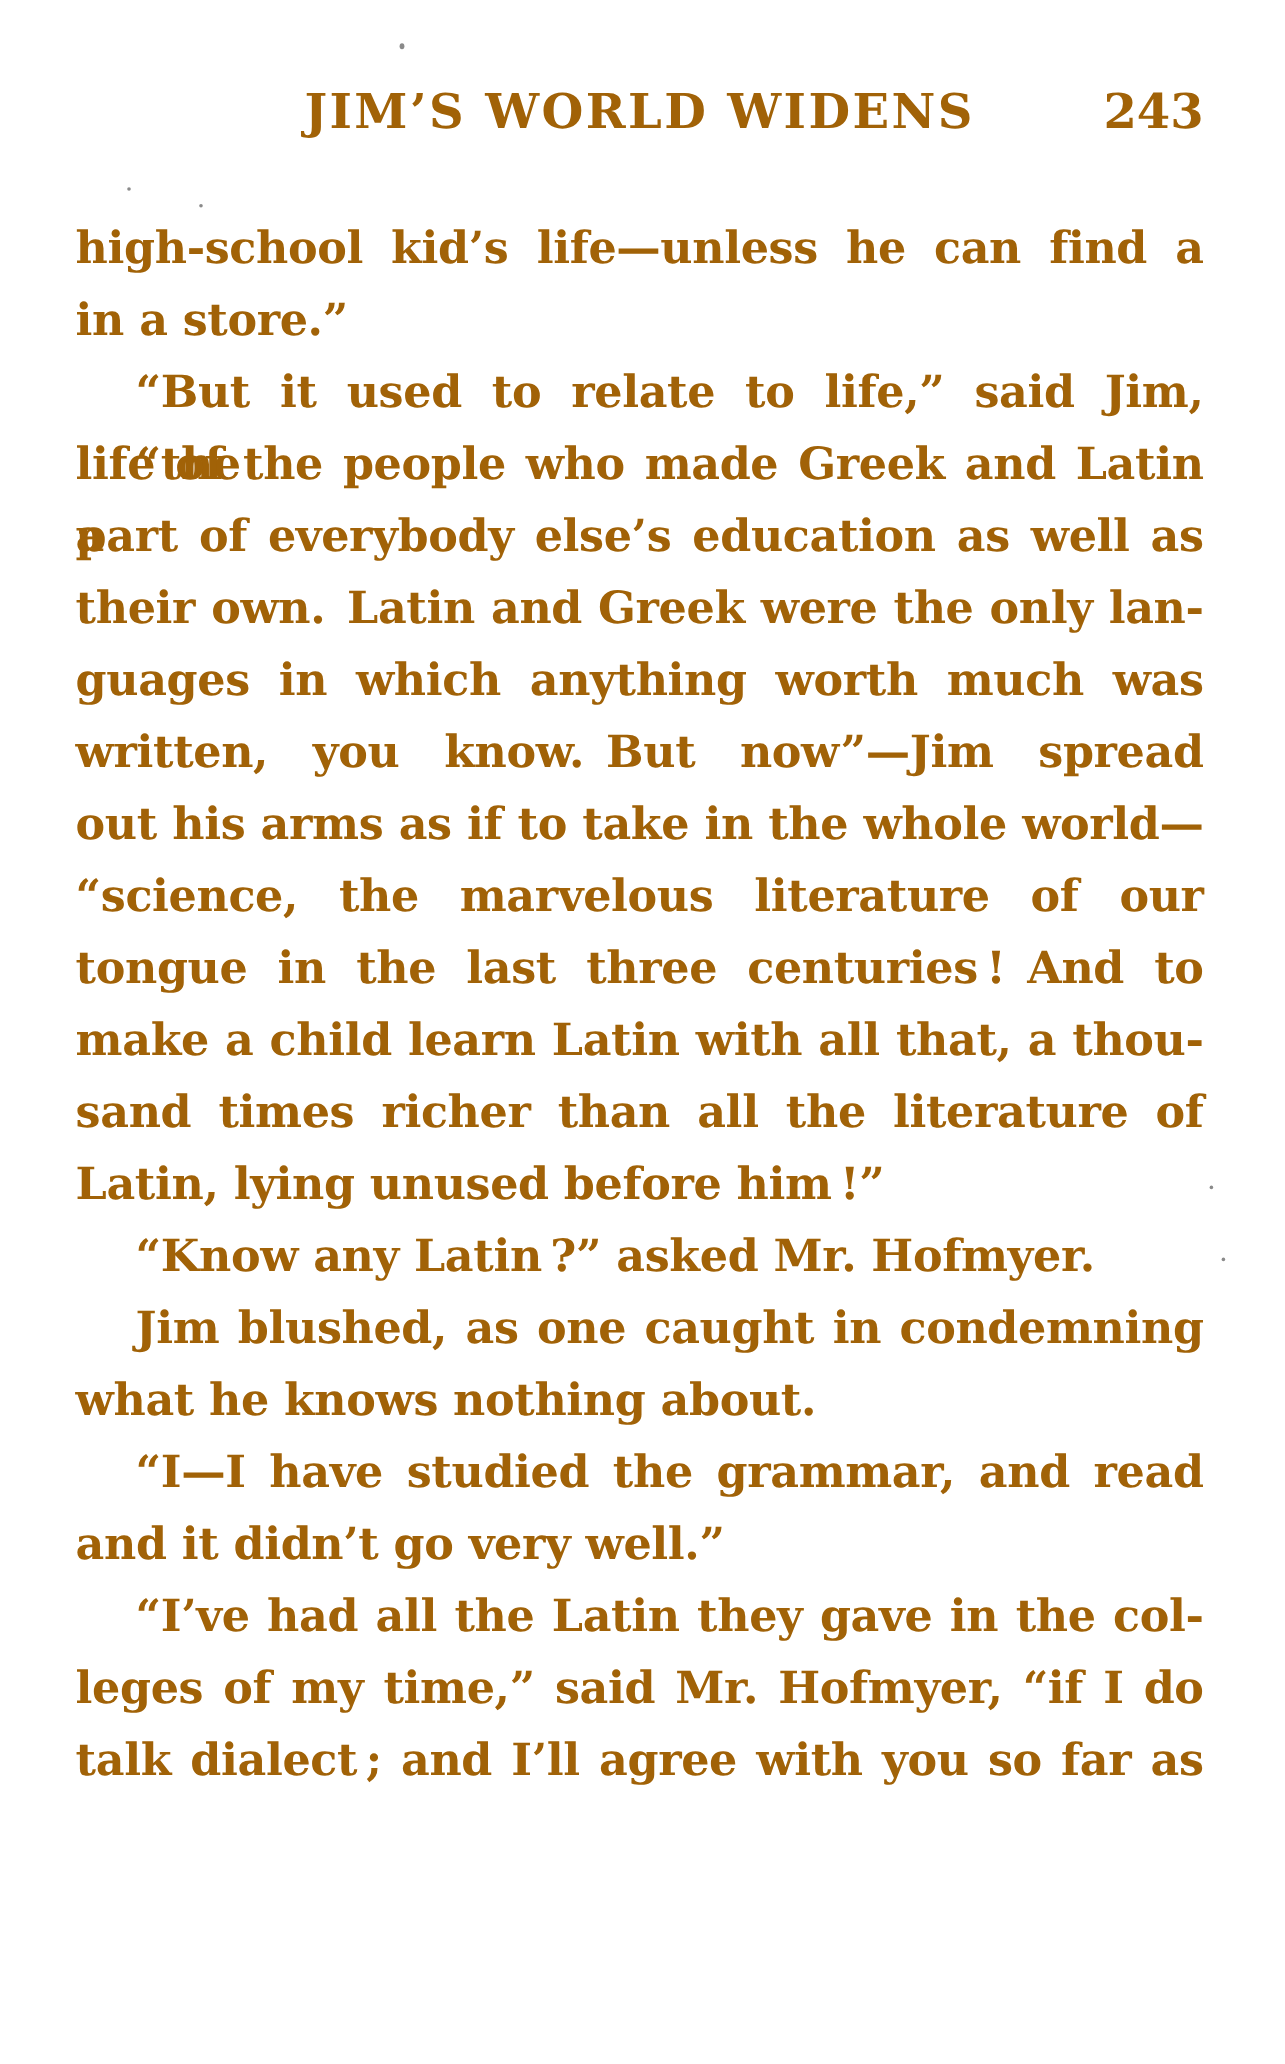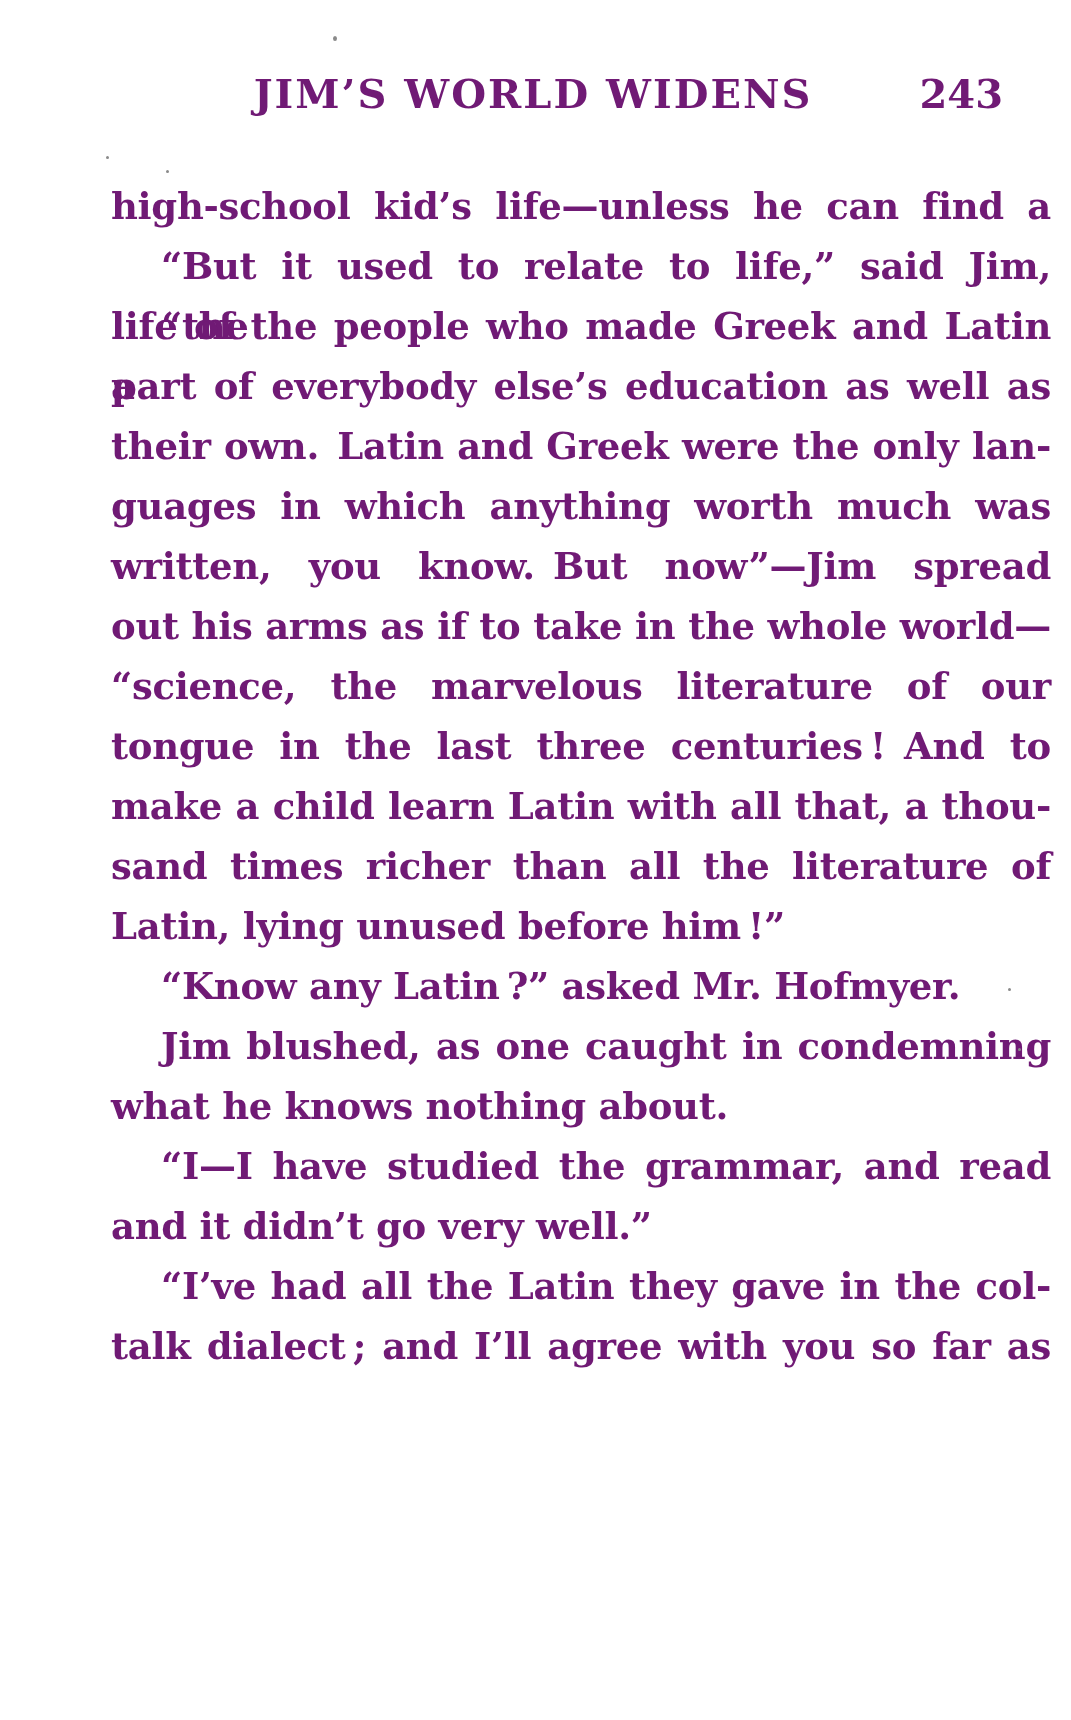--- a/index.html
+++ b/index.html
@@ -5,21 +5,21 @@
   html, body {
     margin: 0;
     padding: 0;
     background: #ffffff;
   }
   .page {
     position: relative;
     width: 1071px;
     height: 1720px;
     background: #ffffff;
-    color: #701a75;
+    color: #a16207;
     font-family: "DejaVu Serif", "Liberation Serif", serif;
     overflow: hidden;
   }
   .running-header {
     position: absolute;
     top: 70px;
     left: 63px;
     width: 940px;
     height: 52px;
   }
@@ -39,21 +39,20 @@
     top: 0;
     font-size: 40px;
     font-weight: bold;
     text-align: right;
   }
   .body-text {
     position: absolute;
     left: 63px;
     top: 176px;
     width: 940px;
-    margin-left: 48px;
   }
   .line {
     font-size: 37px;
     line-height: 60px;
     height: 60px;
     font-weight: bold;
     letter-spacing: -0.3px;
     text-align: justify;
     text-align-last: justify;
     white-space: normal;
@@ -80,38 +79,40 @@
 
 <div class="page">
 
   <div class="running-header">
     <span class="header-title">JIM’S WORLD WIDENS</span>
     <span class="page-number">243</span>
   </div>
 
   <div class="body-text" id="lines">
       <div class="line"><span>high-school kid’s life—unless he can find a</span></div>
+      <div class="line no-just"><span>in a store.”</span></div>
       <div class="line indent"><span>“But it used to relate to life,” said Jim, “the</span></div>
       <div class="line"><span>life of the people who made Greek and Latin a</span></div>
       <div class="line"><span>part of everybody else’s education as well as</span></div>
       <div class="line"><span>their own. Latin and Greek were the only lan-</span></div>
       <div class="line"><span>guages in which anything worth much was</span></div>
       <div class="line"><span>written, you know. But now”—Jim spread</span></div>
       <div class="line"><span>out his arms as if to take in the whole world—</span></div>
       <div class="line"><span>“science, the marvelous literature of our</span></div>
       <div class="line"><span>tongue in the last three centuries ! And to</span></div>
       <div class="line"><span>make a child learn Latin with all that, a thou-</span></div>
       <div class="line"><span>sand times richer than all the literature of</span></div>
       <div class="line no-just"><span>Latin, lying unused before him !”</span></div>
       <div class="line no-just indent"><span>“Know any Latin ?” asked Mr. Hofmyer.</span></div>
       <div class="line indent"><span>Jim blushed, as one caught in condemning</span></div>
       <div class="line no-just"><span>what he knows nothing about.</span></div>
       <div class="line indent"><span>“I—I have studied the grammar, and read</span></div>
       <div class="line no-just"><span>and it didn’t go very well.”</span></div>
       <div class="line indent"><span>“I’ve had all the Latin they gave in the col-</span></div>
+      <div class="line"><span>leges of my time,” said Mr. Hofmyer, “if I do</span></div>
       <div class="line"><span>talk dialect ; and I’ll agree with you so far as</span></div>
     </div>
 
   <div class="speck" style="left:333px; top:36px; width:4px; height:5px;"></div>
   <div class="speck" style="left:166px; top:170px; width:3px; height:3px;"></div>
   <div class="speck" style="left:106px; top:156px; width:3px; height:3px;"></div>
   <div class="speck" style="left:1008px; top:988px; width:3px; height:3px;"></div>
   <div class="speck" style="left:1018px; top:1048px; width:3px; height:3px;"></div>
 
 </div>

